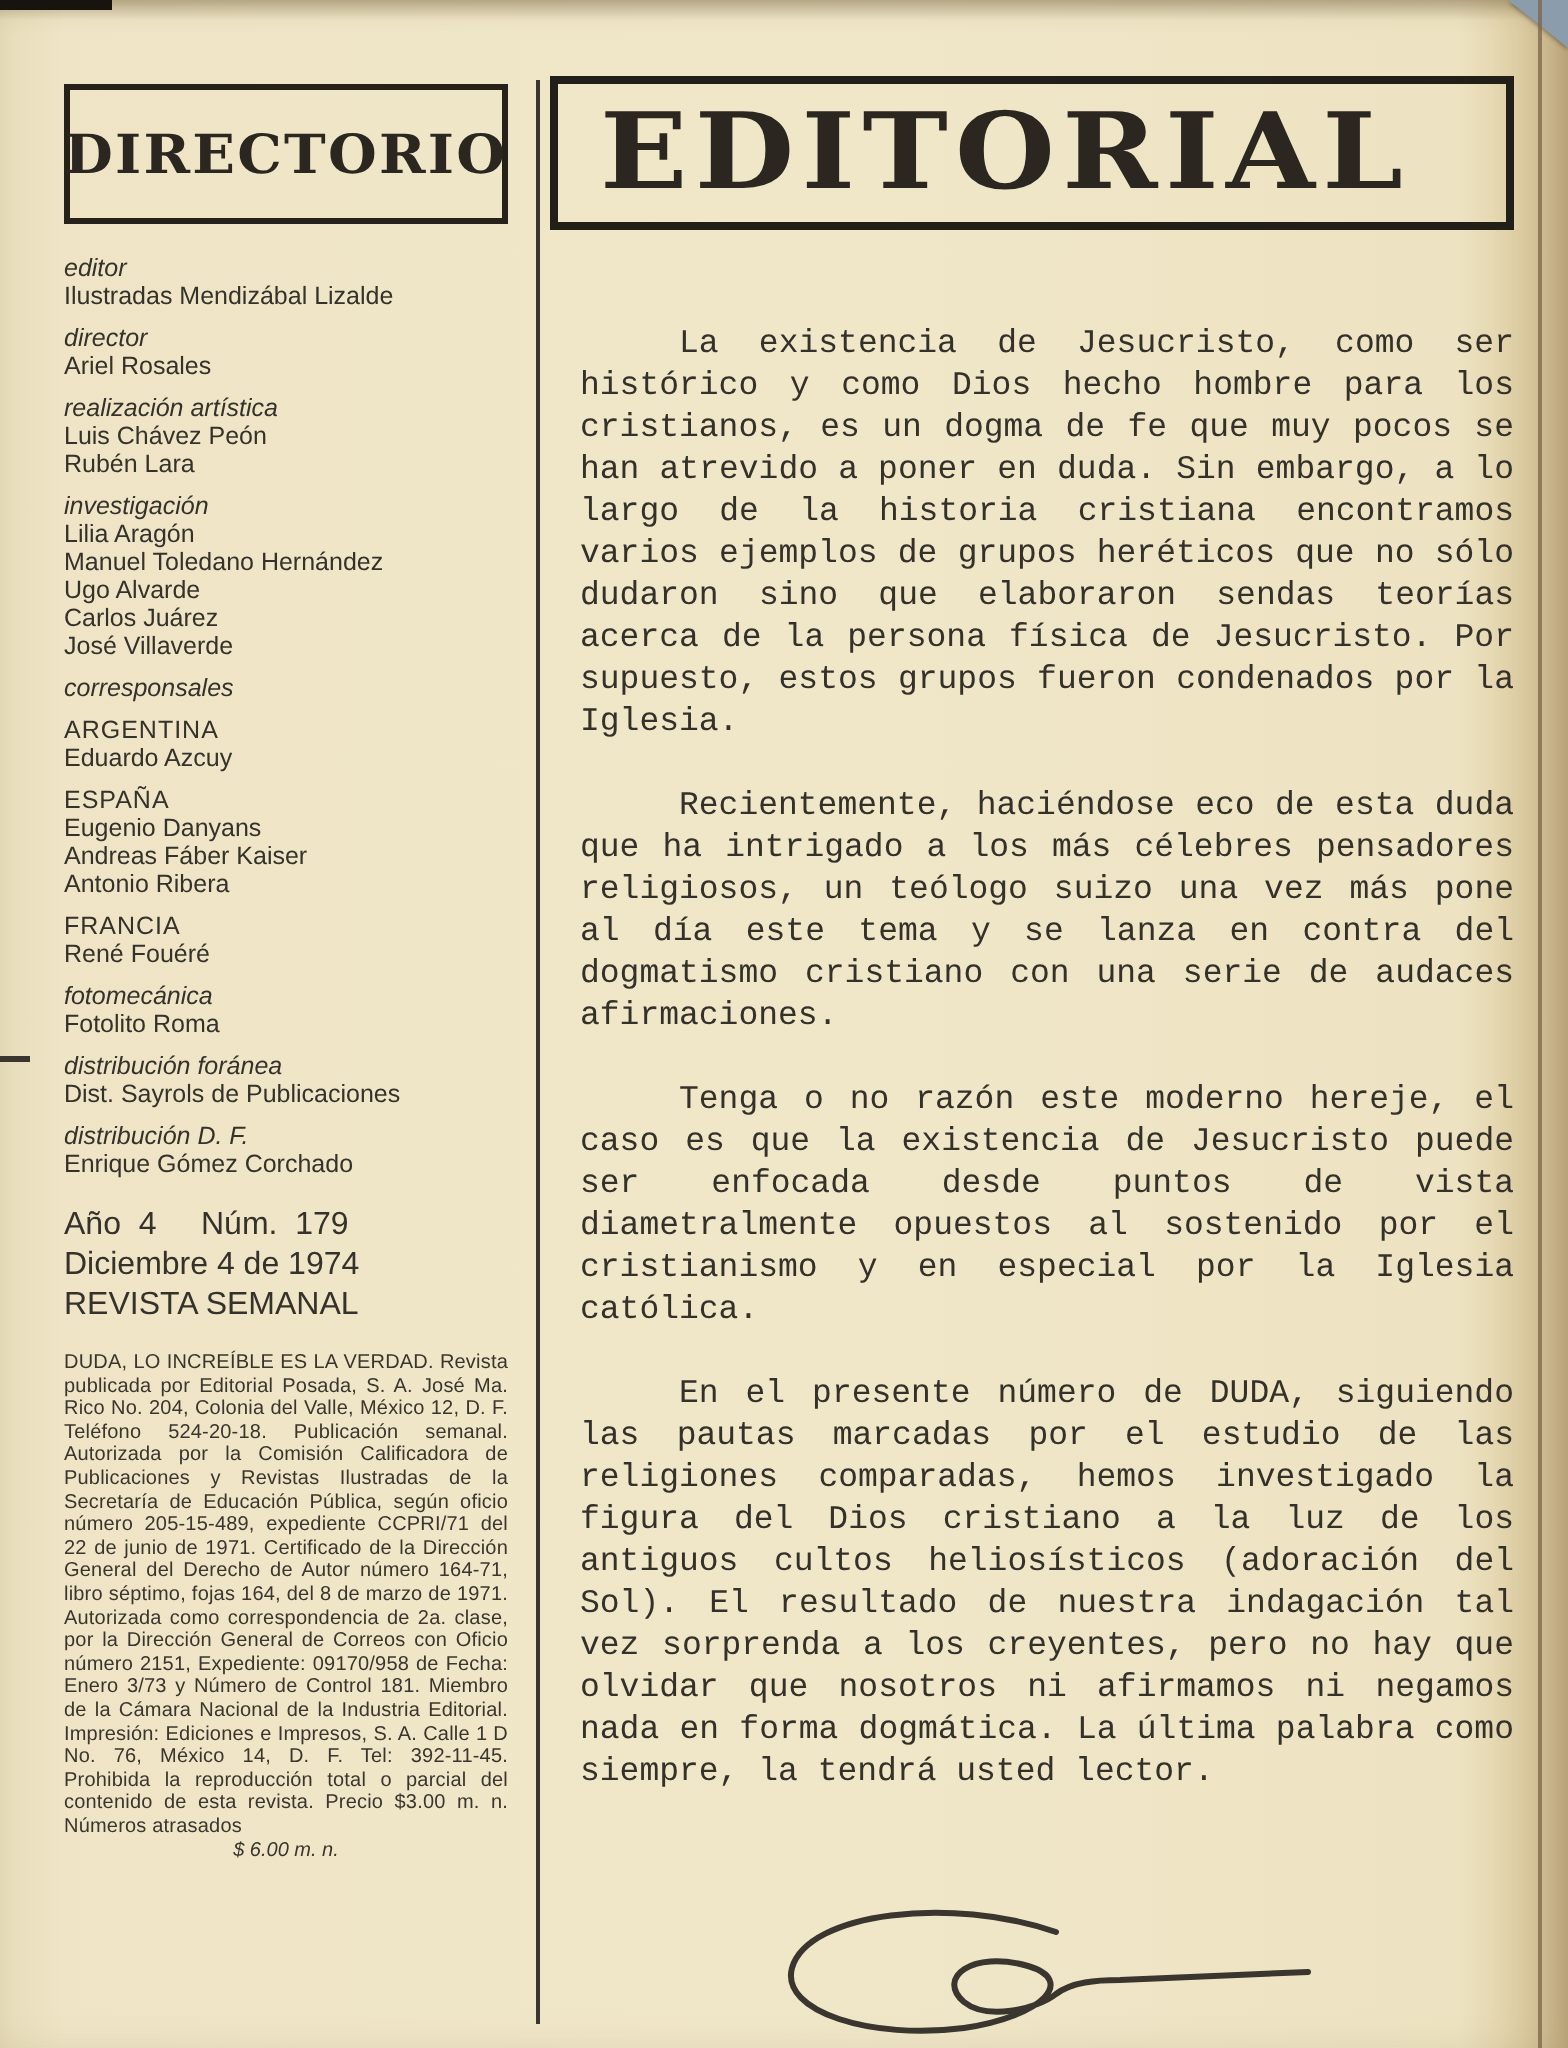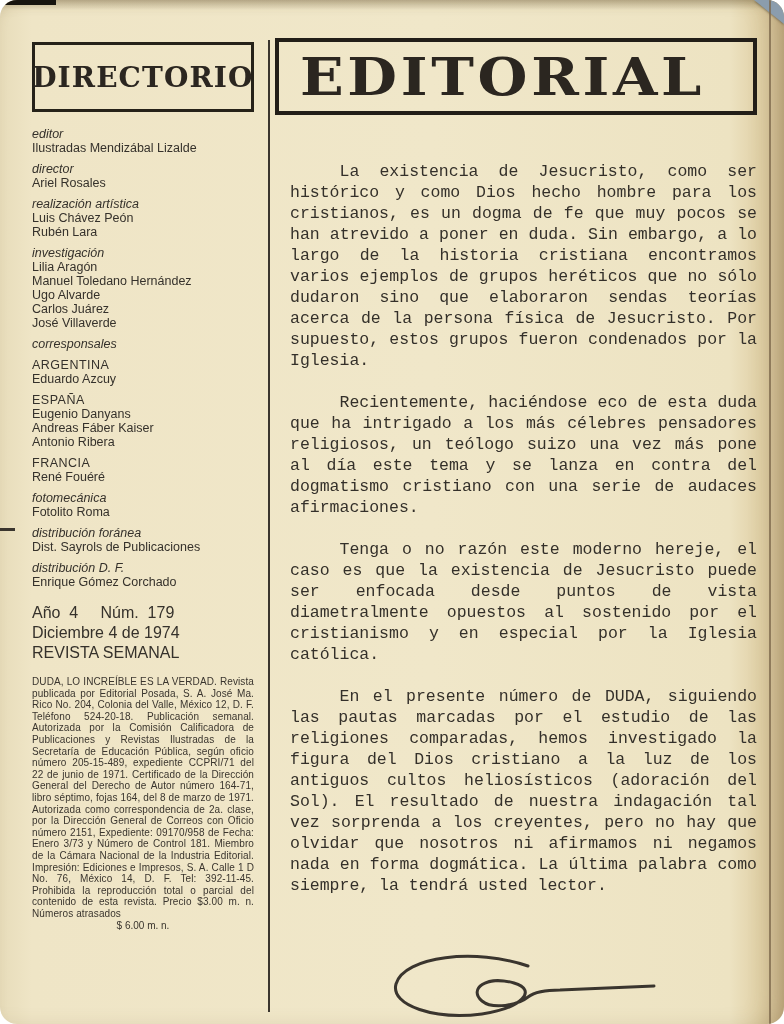--- a/index.html
+++ b/index.html
@@ -4,21 +4,20 @@
 <style>
   * { margin:0; padding:0; box-sizing:border-box; }
   html,body { width:784px; height:1024px; }
   body { font-family:"Liberation Sans", sans-serif; }
 
   .page {
     position:relative; width:784px; height:1024px; overflow:hidden;
     background:linear-gradient(90deg,#e7dcba 0%, #efe5c6 4%, #f0e7c9 55%, #ede3c2 93%, #e0d0a6 97%, #d6c199 100%);
     box-shadow: inset -20px 0 26px -12px rgba(110,85,40,.35), inset 0 8px 16px -10px rgba(110,85,40,.30);
     color:#2f2b26;
-    border-radius:17px;
   }
 
   
   .scan-mark { position:absolute; left:0; top:0; width:56px; height:5px; background:#17140f; }
   .top-shade { position:absolute; left:0; top:0; width:100%; height:10px;
     background:linear-gradient(180deg, rgba(90,70,35,.28), rgba(90,70,35,0)); }
   .corner-fold { position:absolute; right:0; top:0; width:0; height:0;
     border-left:30px solid transparent; border-top:24px solid #8b9dad;
     filter:drop-shadow(0 1px 1px rgba(60,50,30,.5)); }
   .edge-line { position:absolute; left:769px; top:0; width:2px; height:100%; background:#79654a; opacity:.75; }
@@ -38,21 +37,21 @@
   .staff-group { margin-bottom:7px; font-size:12.5px; line-height:14px; color:#35312b; }
   .staff-role { font-style:italic; }
   .staff-role.caps { font-style:normal; letter-spacing:.5px; }
   .staff-name { font-style:normal; }
   .issue-info { margin-top:14px; font-weight:normal; font-size:16px; line-height:20px; color:#35312b; }
   .issue-line { white-space:pre; }
   .fine-print {
     margin-top:13px; font-size:10px; line-height:11.6px; text-align:justify;
     color:#3a352e; letter-spacing:.1px;
   }
-  .fine-print-last { font-size:10px; line-height:12px; text-align:center; color:#3a352e; margin-top:1px; }
+  .fine-print-last { font-size:10px; line-height:12px; text-align:center; color:#3a352e; margin-top:1px;font-style:italic; }
 
   
   .right-col { position:absolute; left:275px; top:38px; width:482px; }
   .editorial-box {
     border:4px solid #221e18; height:77px; display:flex; align-items:center;
     padding-left:21px; overflow:hidden;
   }
   .editorial-title {
     font-family:"DejaVu Serif", serif; font-weight:900; font-size:47px; letter-spacing:3px;
     color:#2b2620; transform:scale(1.22,1.12); transform-origin:left center; white-space:nowrap;

